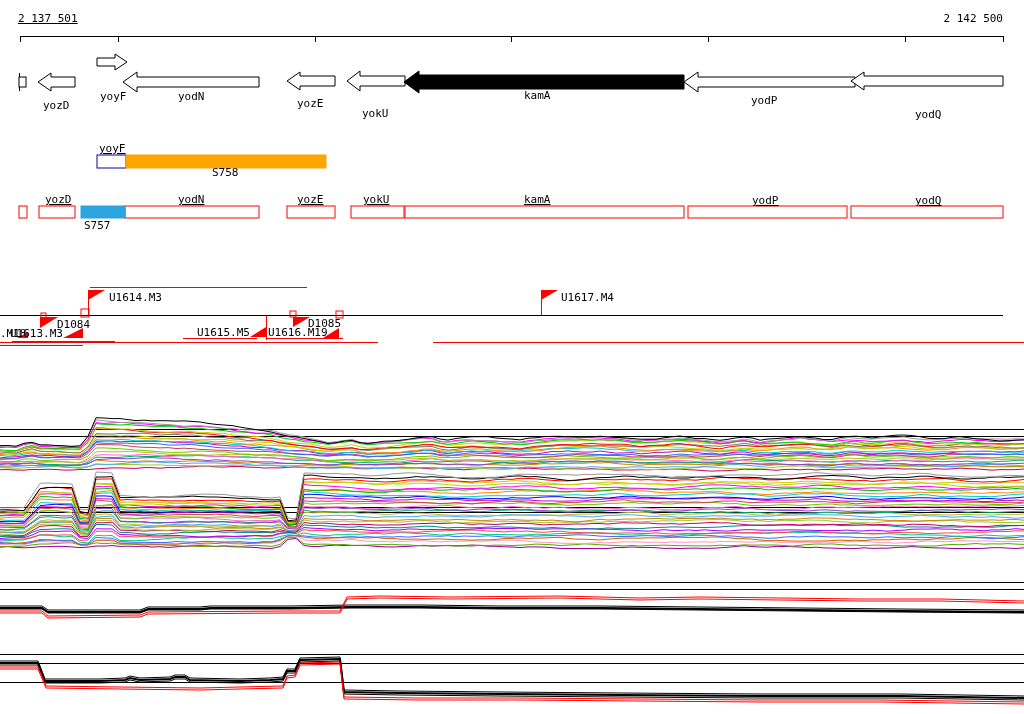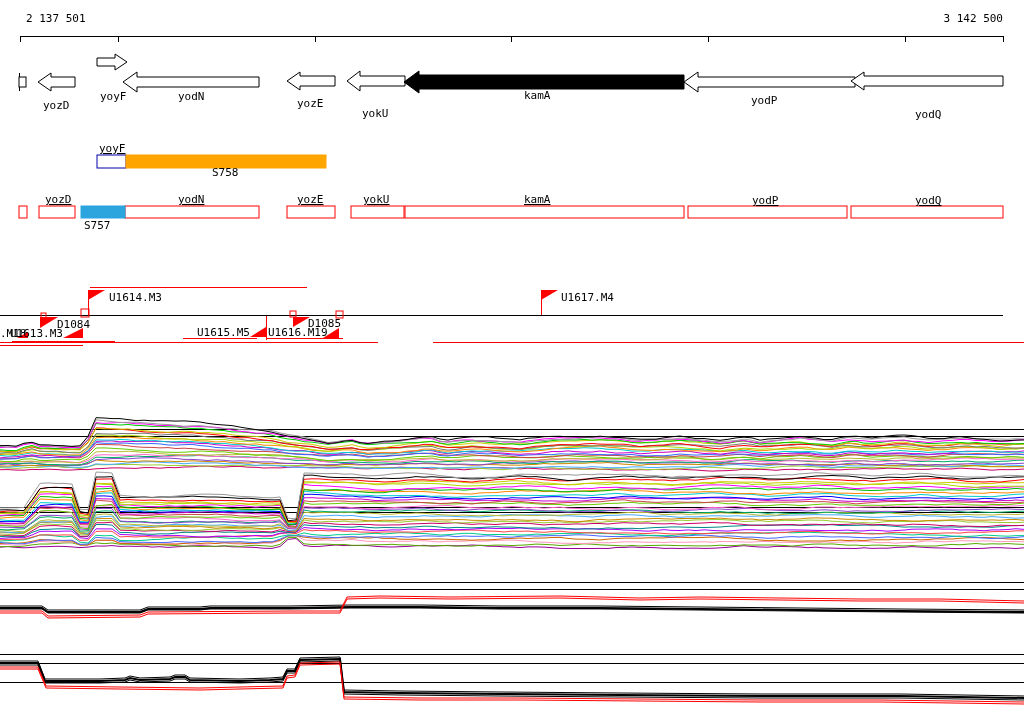--- a/index.html
+++ b/index.html
@@ -1,29 +1,29 @@
 <!DOCTYPE html>
 <html><head>
 <meta charset="utf-8">
 <style>
   html,body{margin:0;padding:0;background:#fff;}
   #canvas{position:relative;width:1024px;height:714px;background:#fff;overflow:hidden;
           font-family:"DejaVu Sans Mono", monospace;}
   .coord{position:absolute;top:12px;font-size:11px;color:#000;white-space:pre;}
-  #coord-left{left:26px;}
+  #coord-left{left:18px;text-decoration:underline;}
   #coord-right{right:21px;}
   svg{position:absolute;left:0;top:0;}
   svg text{font-family:"DejaVu Sans Mono", monospace;}
 </style>
 </head>
 <body>
 
 <div id="canvas">
   <div class="coord" id="coord-left">2 137 501</div>
-  <div class="coord" id="coord-right">3 142 500</div>
+  <div class="coord" id="coord-right">2 142 500</div>
   <svg id="scene" width="1024" height="714">
       <line x1="20" y1="36" x2="1003" y2="36" stroke="#000000" stroke-width="1" shape-rendering="crispEdges"></line>
       <line x1="20" y1="36" x2="20" y2="42" stroke="#000000" stroke-width="1" shape-rendering="crispEdges"></line>
       <line x1="118" y1="36" x2="118" y2="42" stroke="#000000" stroke-width="1" shape-rendering="crispEdges"></line>
       <line x1="315" y1="36" x2="315" y2="42" stroke="#000000" stroke-width="1" shape-rendering="crispEdges"></line>
       <line x1="511" y1="36" x2="511" y2="42" stroke="#000000" stroke-width="1" shape-rendering="crispEdges"></line>
       <line x1="708" y1="36" x2="708" y2="42" stroke="#000000" stroke-width="1" shape-rendering="crispEdges"></line>
       <line x1="905" y1="36" x2="905" y2="42" stroke="#000000" stroke-width="1" shape-rendering="crispEdges"></line>
       <line x1="1003" y1="36" x2="1003" y2="42" stroke="#000000" stroke-width="1" shape-rendering="crispEdges"></line>
       <path d="M 38 82 L 51 73 L 51 77 L 75 77 L 75 87 L 51 87 L 51 91 Z" fill="#ffffff" stroke="#000000" stroke-width="1"></path>

